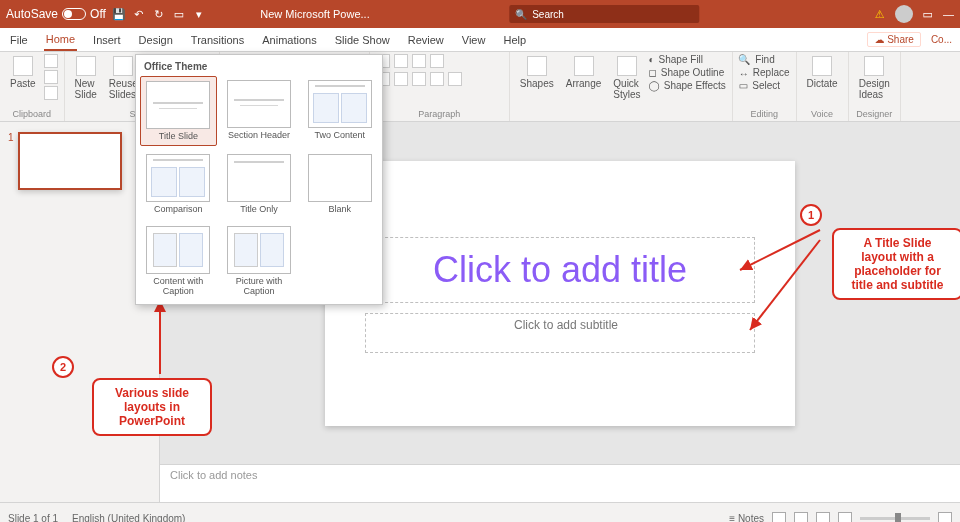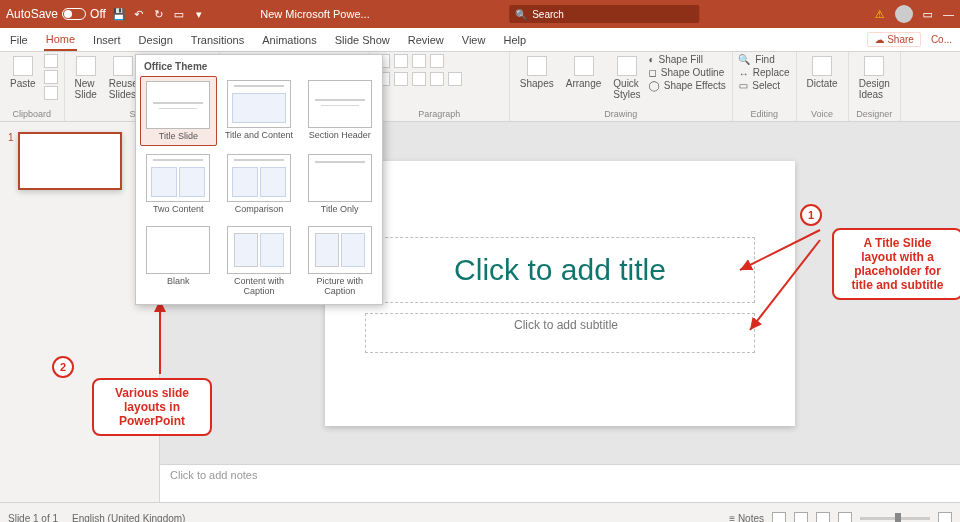--- a/index.html
+++ b/index.html
@@ -52,21 +52,21 @@
 .workarea { display: flex; height: calc(100% - 28px - 24px - 70px - 20px); }
 .thumbs { width: 160px; background: #f3f2f1; border-right: 1px solid #d4d4d4; padding: 10px 8px; }
 .thumbs .row { display: flex; gap: 4px; align-items: flex-start; }
 .thumbs .num { font-size: 10px; color: #b7472a; }
 .thumbs .slide { width: 104px; height: 58px; background: #fff; border: 2px solid #b7472a; }
 
 .canvas { flex: 1; position: relative; background: #e6e6e6; display: flex; flex-direction: column; }
 .slidewrap { flex: 1; display: flex; align-items: center; justify-content: center; }
 .slide { width: 470px; height: 265px; background: #fff; box-shadow: 0 2px 6px rgba(0,0,0,0.2); position: relative; }
 .slide .titlebox { position: absolute; top: 76px; left: 40px; right: 40px; height: 66px; border: 1px dashed #bfbfbf; display: flex; align-items: center; justify-content: center; }
-.slide .titlebox span { font-size: 30px; color: #0f766e; }
+.slide .titlebox span { font-size: 36px; color: #8b5cf6; }
 .slide .subbox { position: absolute; top: 152px; left: 40px; right: 40px; height: 40px; border: 1px dashed #bfbfbf; display: flex; align-items: flex-start; justify-content: center; padding-top: 4px; }
 .slide .subbox span { font-size: 12px; color: #777; margin-left: 12px; }
 .notes { height: 38px; border-top: 1px solid #d4d4d4; background: #fff; padding: 4px 10px; font-size: 11px; color: #999; }
 
 .callout { position: absolute; border: 2px solid #d92b1f; border-radius: 8px; background: #fff; padding: 6px 10px; text-align: center; font-size: 12px; font-weight: bold; color: #d92b1f; z-index: 50; }
 .badge { position: absolute; width: 22px; height: 22px; border: 2px solid #d92b1f; border-radius: 50%; background: #fff; display: flex; align-items: center; justify-content: center; color: #d92b1f; font-weight: bold; font-size: 11px; z-index: 51; }
 
 .status { height: 32px; background: #f3f2f1; border-top: 1px solid #d4d4d4; display: flex; align-items: center; padding: 0 8px; font-size: 10px; color: #666; gap: 14px; }
 .status .right { margin-left: auto; display: flex; align-items: center; gap: 8px; }
 .status .vbtn { width: 14px; height: 14px; border: 1px solid #aaa; background: #fff; }
@@ -224,21 +224,20 @@
         <div class="row">
             <span>◻</span>
             <span>Shape Outline</span>
           </div>
         <div class="row">
             <span>◯</span>
             <span>Shape Effects</span>
           </div>
       </div>
     </div>
-    <div class="label">Drawing</div>
   </div>
 
   <div class="grp">
     <div class="btns">
         <div class="smalltxt">
       <div class="row">
             <span>🔍</span>
             <span>Find</span>
           </div>
       <div class="row">
@@ -278,29 +277,20 @@
 
 <div class="dropdown">
   <div class="hdr">Office Theme</div>
   <div class="grid" id="layout-grid">
       <div class="opt selected">
         <div class="thumb">
           <div class="l1" style="margin-top:20px"></div>
           <div class="l2"></div>
         </div>
         <div class="olbl">Title Slide</div>
-      </div>
-      <div class="opt">
-        <div class="thumb">
-          <div class="l1" style="margin-top:4px"></div>
-          <div class="half">
-            <div></div>
-          </div>
-        </div>
-        <div class="olbl">Title and Content</div>
       </div>
       <div class="opt">
         <div class="thumb">
           <div class="l1" style="margin-top:18px"></div>
           <div class="l2"></div>
         </div>
         <div class="olbl">Section Header</div>
       </div>
       <div class="opt">
         <div class="thumb">

